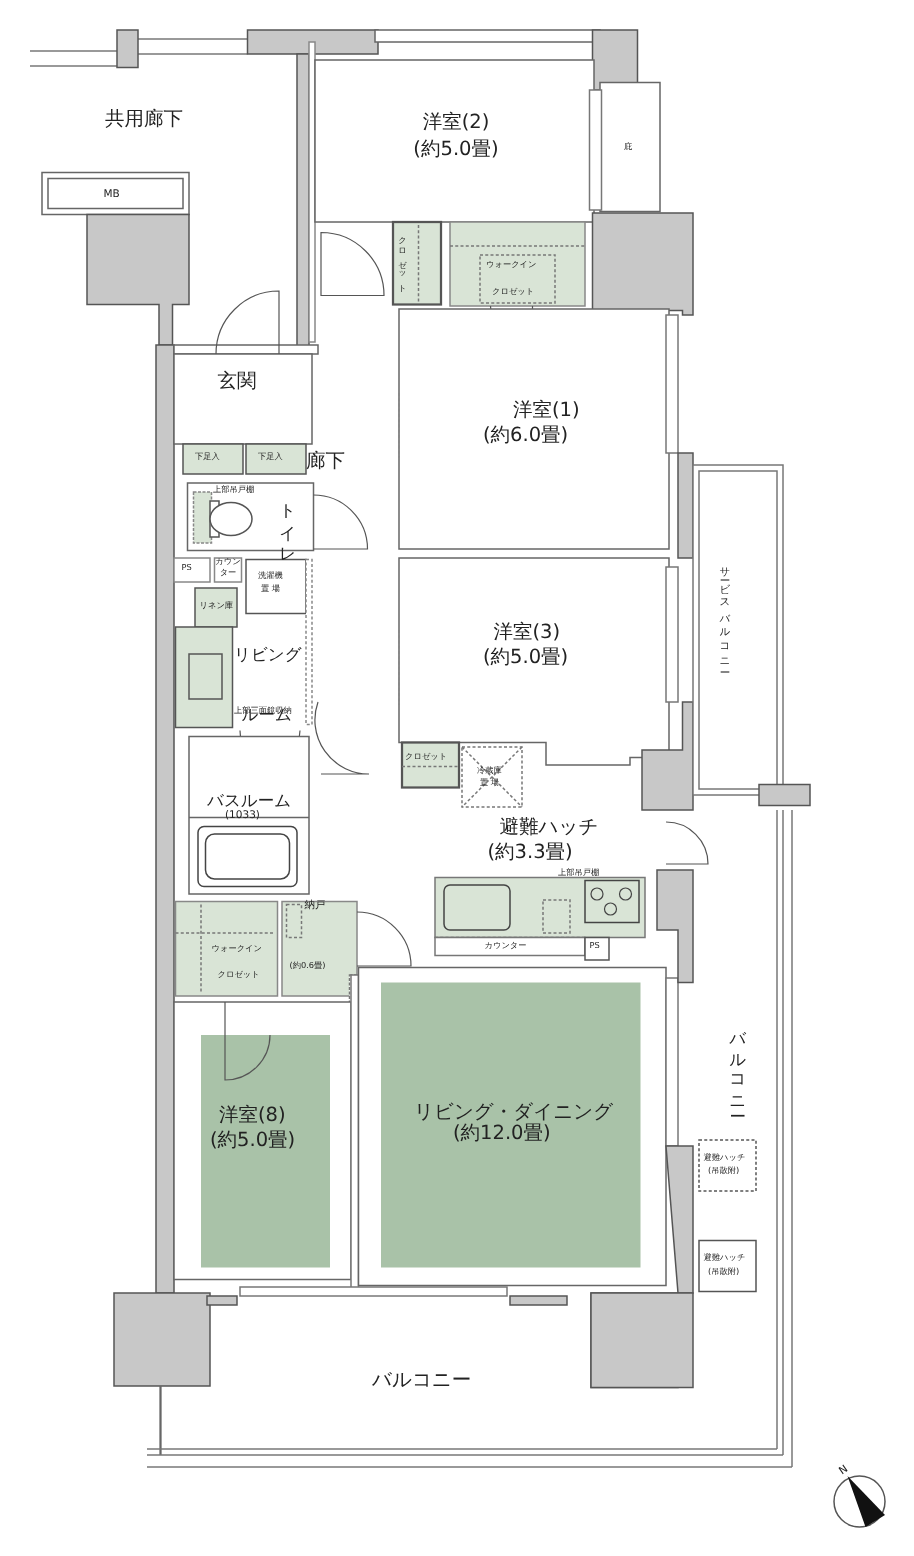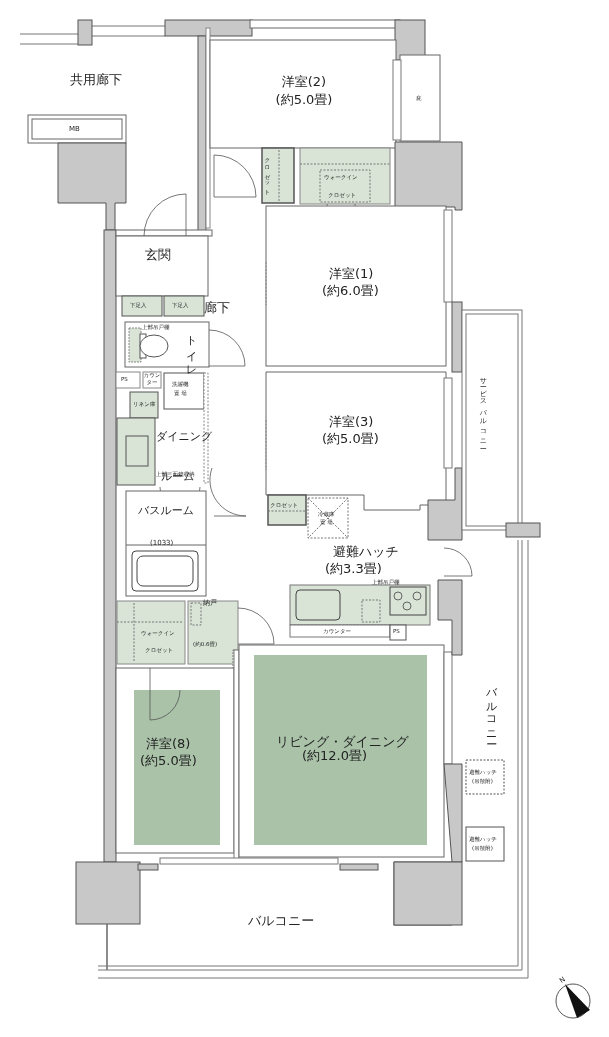--- a/index.html
+++ b/index.html
@@ -195,41 +195,41 @@
   <div class="lbl mid vert" style="left:184px;top:328px">トイレ</div>
 </div>
 
 <div class="lbl xs" style="left:121px;top:376px">PS</div>
 <div class="lbl xs" style="left:143px;top:372px;width:18px;white-space:normal">カウンター</div>
 <div class="lbl xs" style="left:172px;top:381px">洗濯機</div>
 <div class="lbl xs" style="left:174px;top:390px">置 場</div>
 <div class="lbl xs" style="left:133px;top:401px">リネン庫</div>
 
 <div>
-  <div class="lbl mid" style="left:156px;top:430px">ダイニング</div>
+  <div class="lbl mid" style="left:156px;top:430px">リビング</div>
   <div class="lbl mid" style="left:161px;top:470px">ルーム</div>
   <div class="lbl xs" style="left:156px;top:471px">上部三面鏡収納</div>
 </div>
 
 <div>
-  <div class="lbl mid" style="left:138px;top:504px">バスルーム</div>
+  <div class="lbl mid" style="left:138px;top:527px">バスルーム</div>
   <div class="lbl sm" style="left:150px;top:539px">(1033)</div>
 </div>
 
 <div>
   <div class="lbl xs" style="left:141px;top:630px">ウォークイン</div>
   <div class="lbl xs" style="left:145px;top:647px">クロゼット</div>
 </div>
 <div>
   <div class="lbl sm" style="left:203px;top:599px">納戸</div>
   <div class="lbl xs" style="left:193px;top:641px">(約0.6畳)</div>
 </div>
 
 <div>
-  <div class="lbl big" style="left:329px;top:266px">洋室(1)</div>
+  <div class="lbl big" style="left:342px;top:266px">洋室(1)</div>
   <div class="lbl big" style="left:322px;top:283px">(約6.0畳)</div>
 </div>
 <div>
   <div class="lbl big" style="left:329px;top:414px">洋室(3)</div>
   <div class="lbl big" style="left:322px;top:431px">(約5.0畳)</div>
 </div>
 <div class="lbl xs" style="left:270px;top:502px">クロゼット</div>
 <div class="lbl xs" style="left:318px;top:511px">冷蔵庫</div>
 <div class="lbl xs" style="left:320px;top:519px">置 場</div>
 

